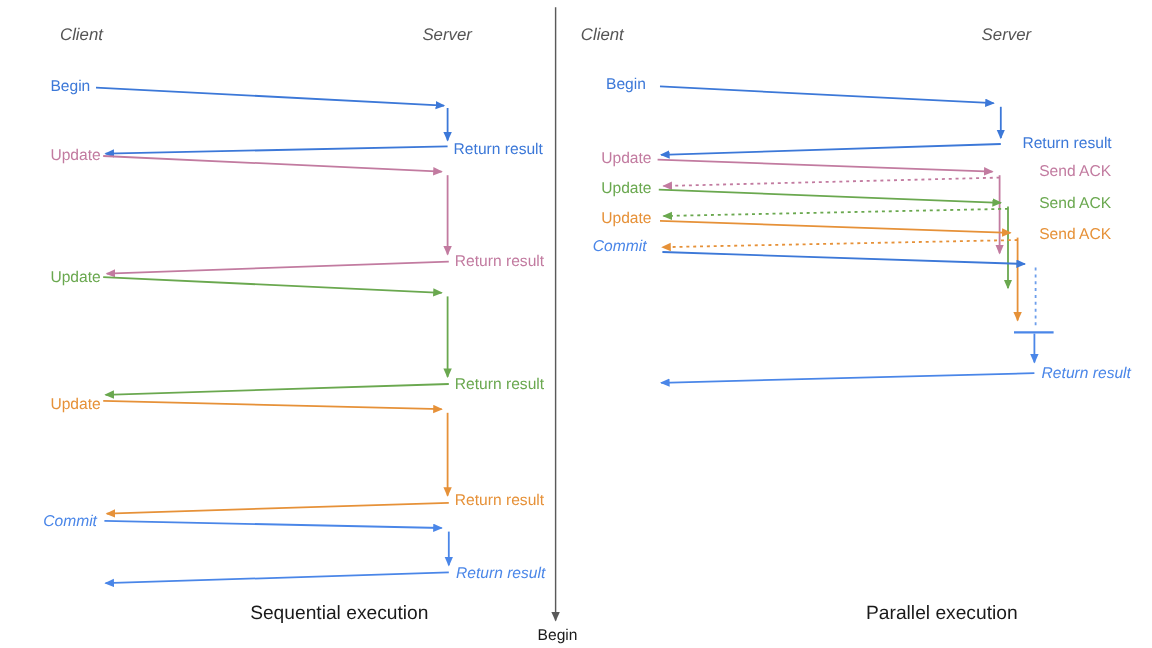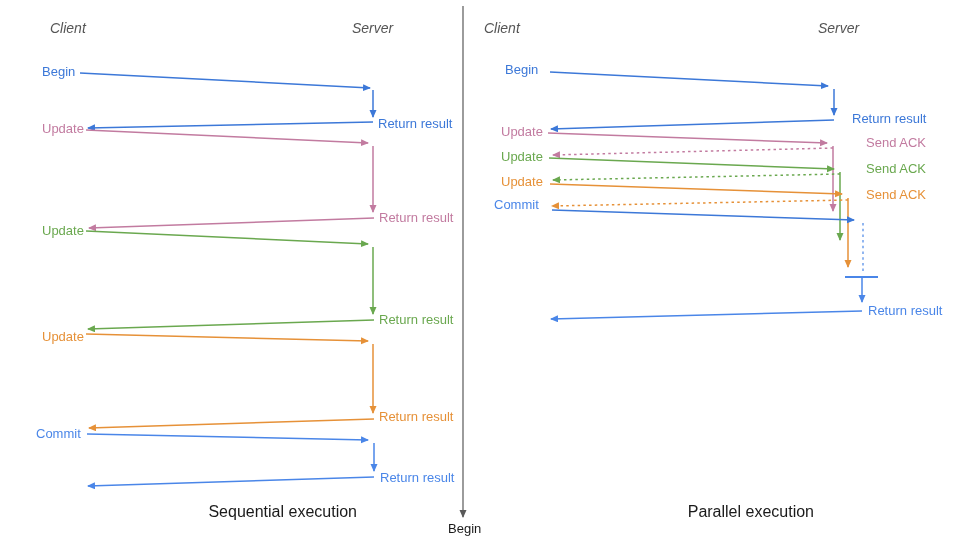--- a/index.html
+++ b/index.html
@@ -3,21 +3,21 @@
 <meta charset="utf-8">
 <style>
   html,body{margin:0;padding:0;background:#fff;}
   .canvas{position:relative;width:960px;height:540px;background:#fff;overflow:hidden;
           font-family:"Liberation Sans", sans-serif;}
   .canvas svg{position:absolute;left:0;top:0;}
   .lbl{position:absolute;font-size:13px;line-height:15px;white-space:nowrap;}
   .header{font-style:italic;font-size:14px;color:var(--text);}
   .caption{position:absolute;font-size:16px;color:var(--caption);text-align:right;white-space:nowrap;}
   .time{color:var(--caption);}
-  .c-blue1{color:var(--blue1);text-align:right;} .c-blue2{color:var(--blue2);}
+  .c-blue1{color:var(--blue1);text-align:right;} .c-blue2{color:var(--blue2);font-style:italic;}
   .c-pink{color:var(--pink);} .c-green{color:var(--green);} .c-orange{color:var(--orange);}
   .ln{fill:none;stroke-width:1.5;}
   .ln-thick{fill:none;stroke-width:2;}
   .ln-thin{fill:none;stroke-width:1.2;}
   .dotted{stroke-dasharray:2.5 3.2;}
 </style>
 </head>
 <body>
 
 <div class="canvas">
@@ -122,15 +122,15 @@
 
   <div class="lbl c-green" style="left:501px;top:149px">Update</div>
   <div class="lbl c-green" style="left:866px;top:161px">Send ACK</div>
 
   <div class="lbl c-orange" style="left:501px;top:174px">Update</div>
   <div class="lbl c-orange" style="left:866px;top:187px">Send ACK</div>
 
   <div class="lbl c-blue2" style="left:494px;top:197px">Commit</div>
   <div class="lbl c-blue2" style="left:868px;top:303px">Return result</div>
 
-  <div class="caption" style="left:574px;top:503px;width:240px">Parallel execution</div>
+  <div class="caption" style="left:608px;top:503px;width:240px">Parallel execution</div>
 
 </div>
 
 </body></html>

